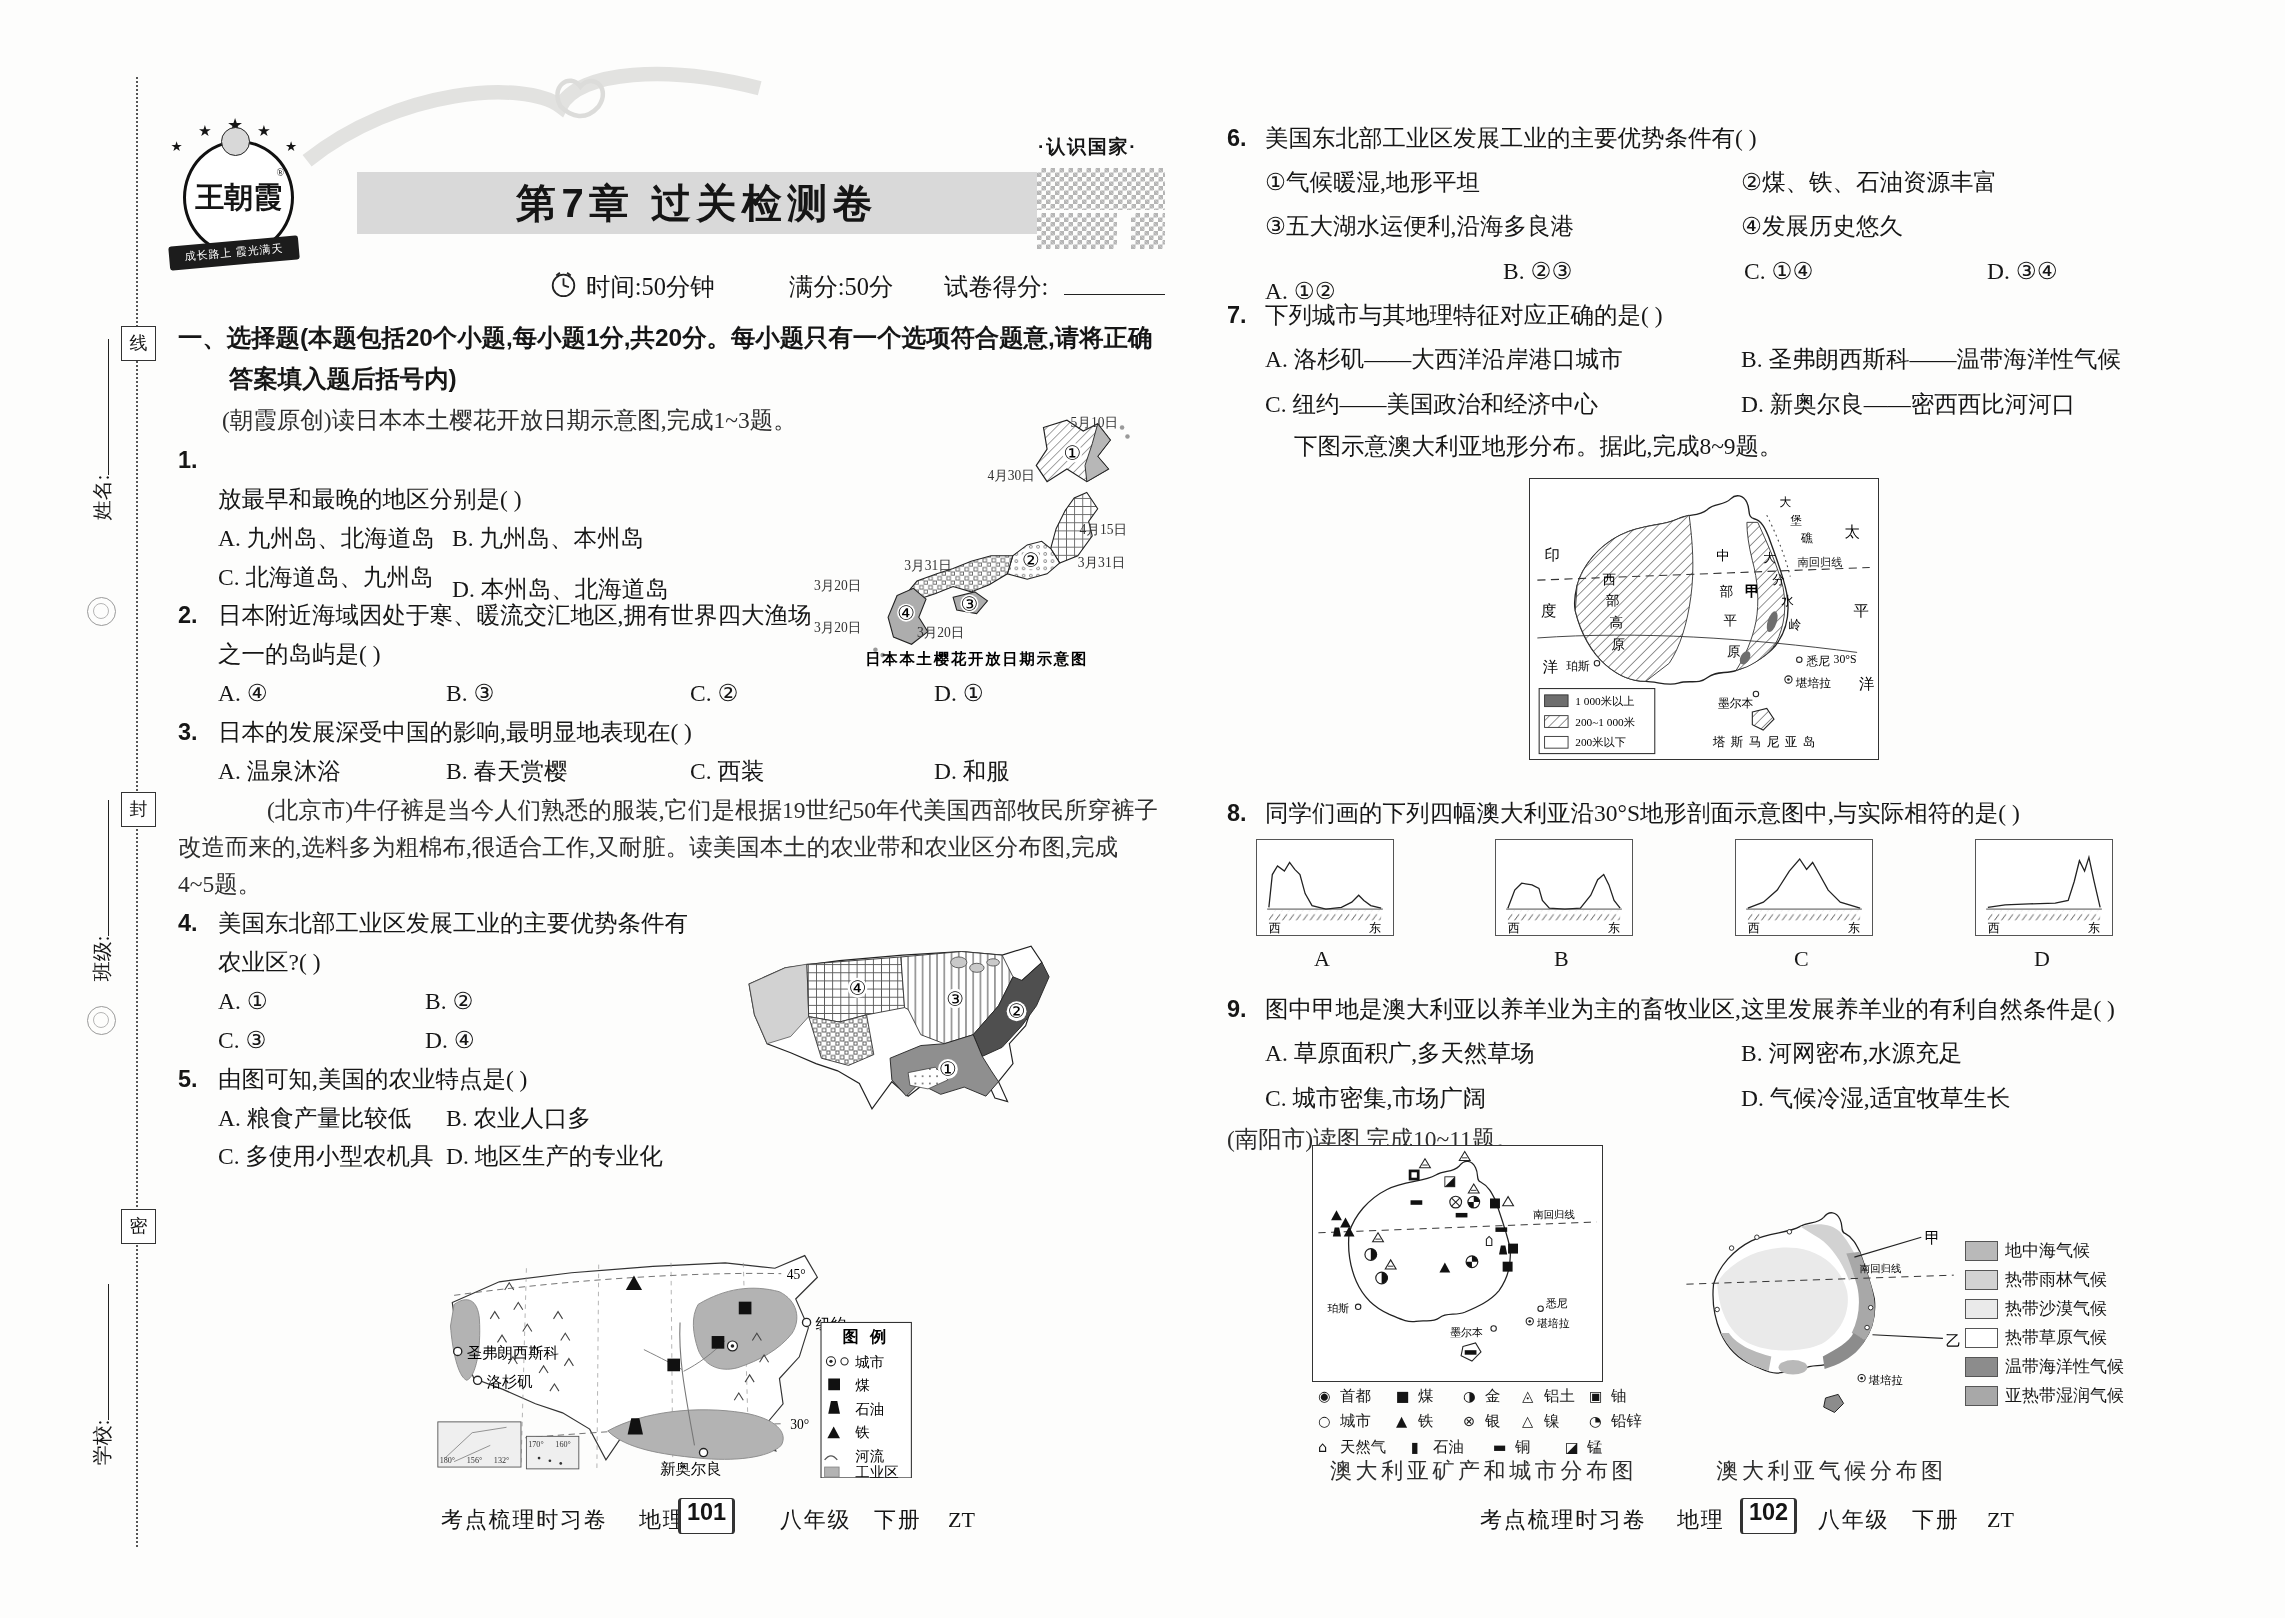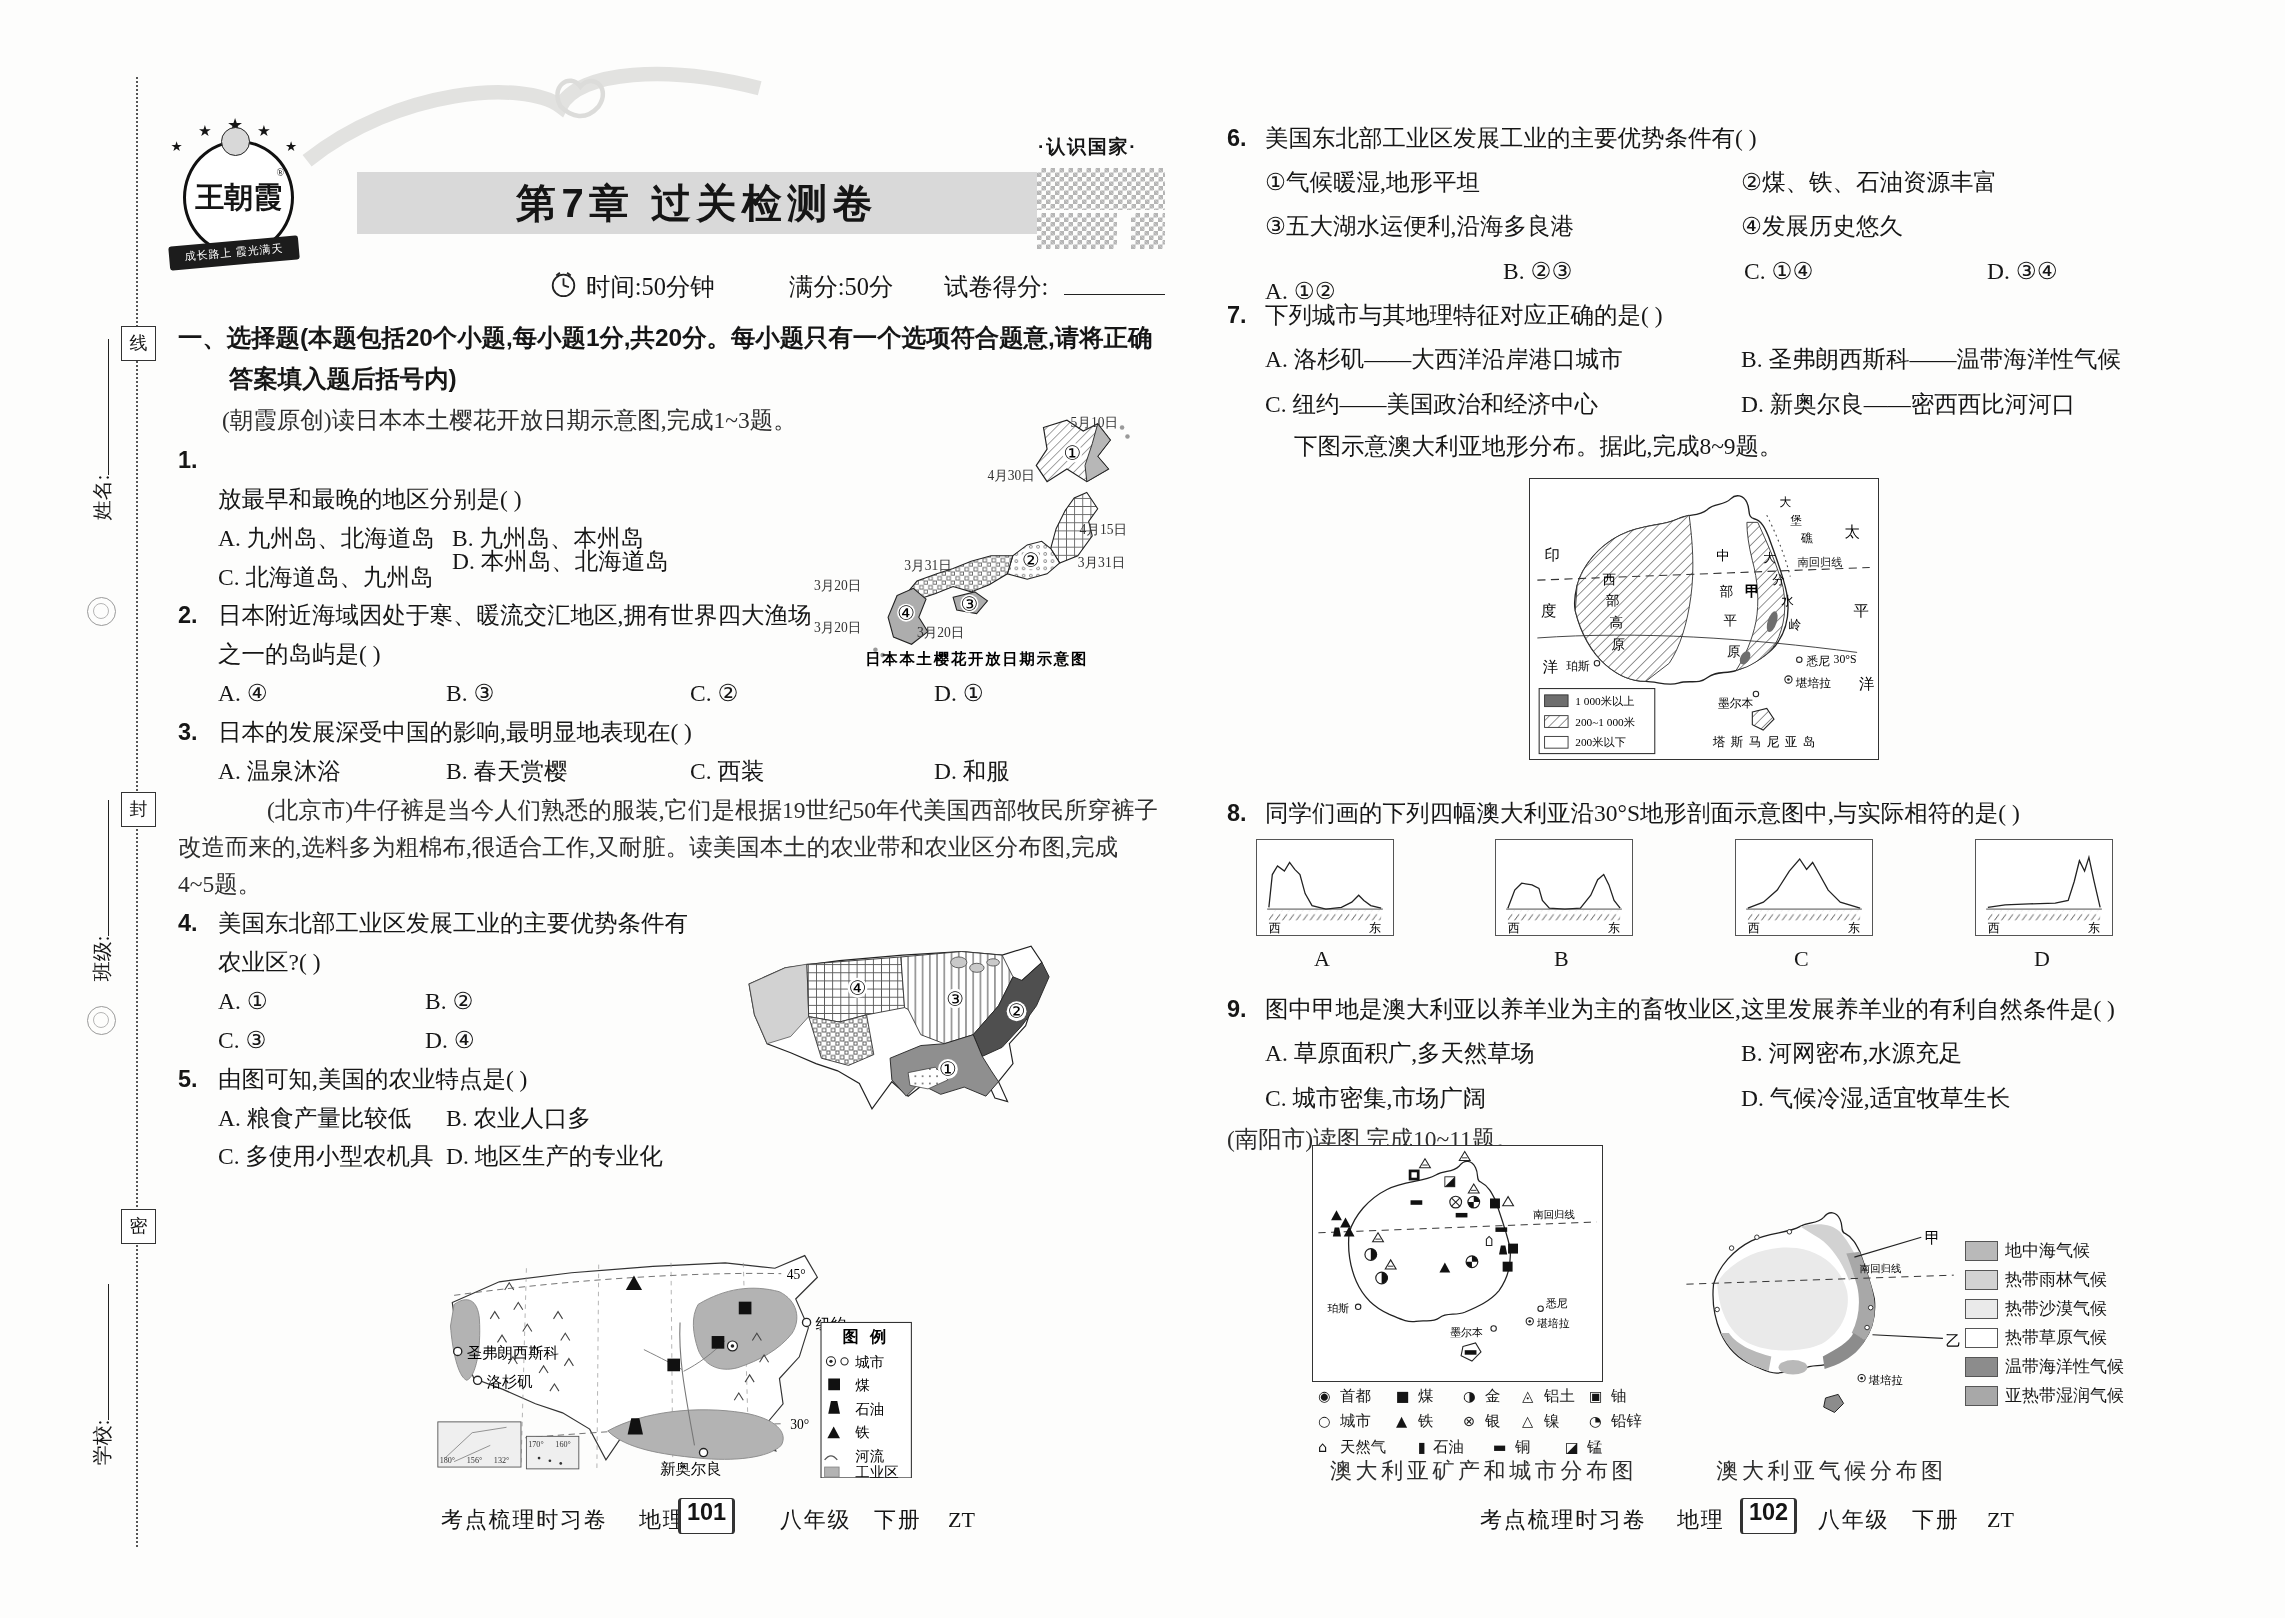--- a/index.html
+++ b/index.html
@@ -99,21 +99,21 @@
 
   <span class="t b s27" style="left:178px;top:324px;">一、选择题(本题包括20个小题,每小题1分,共20分。每小题只有一个选项符合题意,请将正确</span>
   <span class="t b s27" style="left:229px;top:365px;">答案填入题后括号内)</span>
   <span class="t k" style="left:222px;top:407px;">(朝霞原创)读日本本土樱花开放日期示意图,完成1~3题。</span>
 
   <span class="t b" style="left:178px;top:447px;">1.</span>
   <span class="t" style="left:218px;top:486px;">放最早和最晚的地区分别是(      )</span>
   <span class="t" style="left:218px;top:525px;">A. 九州岛、北海道岛</span>
   <span class="t" style="left:452px;top:525px;">B. 九州岛、本州岛</span>
   <span class="t" style="left:218px;top:564px;">C. 北海道岛、九州岛</span>
-  <span class="t" style="left:452px;top:548px;">D. 本州岛、北海道岛</span>
+  <span class="t" style="left:452px;top:576px;">D. 本州岛、北海道岛</span>
 
   <span class="t b" style="left:178px;top:602px;">2.</span>
   <span class="t" style="left:218px;top:602px;">日本附近海域因处于寒、暖流交汇地区,拥有世界四大渔场</span>
   <span class="t" style="left:218px;top:641px;">之一的岛屿是(      )</span>
   <span class="t" style="left:218px;top:680px;">A. ④</span>
   <span class="t" style="left:446px;top:680px;">B. ③</span>
   <span class="t" style="left:690px;top:680px;">C. ②</span>
   <span class="t" style="left:934px;top:680px;">D. ①</span>
 
   <span class="t b" style="left:178px;top:719px;">3.</span>
@@ -556,21 +556,21 @@
   <span class="legrow" style="left:1396px;top:1386px;"><span class="legsym">■</span><span>煤</span></span>
   <span class="legrow" style="left:1463px;top:1386px;"><span class="legsym">◑</span><span>金</span></span>
   <span class="legrow" style="left:1522px;top:1386px;"><span class="legsym">◬</span><span>铝土</span></span>
   <span class="legrow" style="left:1589px;top:1386px;"><span class="legsym">▣</span><span>铀</span></span>
   <span class="legrow" style="left:1318px;top:1411px;"><span class="legsym">○</span><span>城市</span></span>
   <span class="legrow" style="left:1396px;top:1411px;"><span class="legsym">▲</span><span>铁</span></span>
   <span class="legrow" style="left:1463px;top:1411px;"><span class="legsym">⊗</span><span>银</span></span>
   <span class="legrow" style="left:1522px;top:1411px;"><span class="legsym">△</span><span>镍</span></span>
   <span class="legrow" style="left:1589px;top:1411px;"><span class="legsym">◔</span><span>铅锌</span></span>
   <span class="legrow" style="left:1318px;top:1437px;"><span class="legsym">⌂</span><span>天然气</span></span>
-  <span class="legrow" style="left:1411px;top:1437px;text-align:center;"><span class="legsym">▮</span><span>石油</span></span>
+  <span class="legrow" style="left:1411px;top:1437px;"><span class="legsym">▮</span><span>石油</span></span>
   <span class="legrow" style="left:1493px;top:1437px;"><span class="legsym">▬</span><span>铜</span></span>
   <span class="legrow" style="left:1565px;top:1437px;"><span class="legsym">◪</span><span>锰</span></span>
   <div class="t s24 k" style="left:1330px;top:1458px;width:262px;text-align:center;letter-spacing:3.6px;">澳大利亚矿产和城市分布图</div>
 
   <svg class="abs" style="left:1681px;top:1201px;" width="280" height="226" viewBox="0 0 310 250">
     <path d="M36,92 C42,72 58,54 78,44 C98,34 118,36 132,28 C142,22 150,26 158,18 C164,10 172,12 176,20 C180,28 176,34 182,36 C190,40 194,48 198,56 C204,74 210,90 214,108 C216,126 212,142 202,156 C192,168 178,174 164,180 C154,184 144,180 136,186 C128,192 120,188 110,190 C100,192 90,186 80,182 C66,176 52,164 44,146 C38,132 34,112 36,92 Z" fill="#fff" stroke="#222" stroke-width="1.4"></path>
     <path d="M40,90 C58,62 96,48 128,52 C158,56 178,76 184,100 C188,124 176,146 156,158 C134,168 98,168 76,158 C56,148 42,126 40,90 Z" fill="#eaeaea"></path>
     <path d="M132,28 C150,24 166,24 176,34 C188,48 196,64 201,80 L186,88 C178,66 164,46 148,38 Z" fill="#d2d2d2"></path>
     <path d="M198,56 C205,76 212,94 214,110 C216,128 212,142 204,154 L189,146 C197,130 199,112 195,94 C191,80 187,68 183,58 Z" fill="#a8a8a8"></path>
     <path d="M204,154 C196,168 184,176 170,182 L159,186 L157,172 C172,164 186,156 191,146 Z" fill="#8c8c8c"></path>

